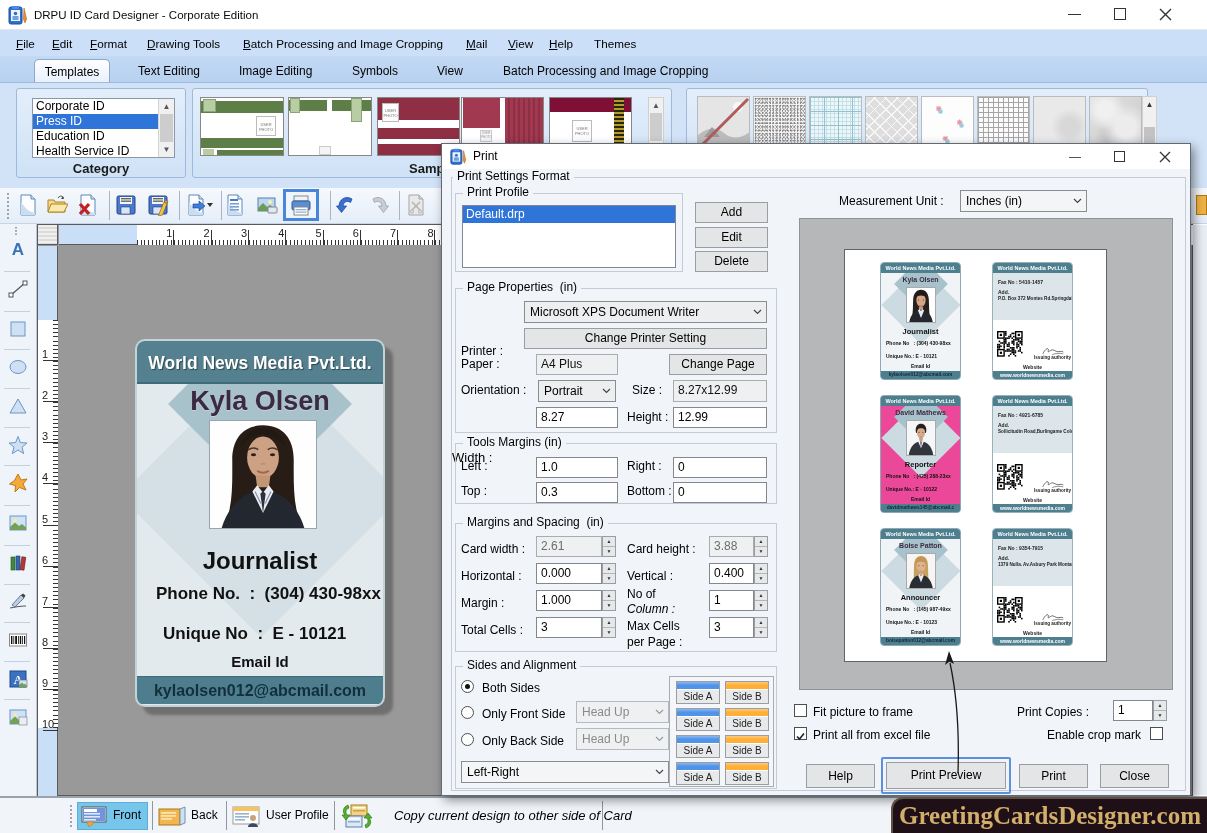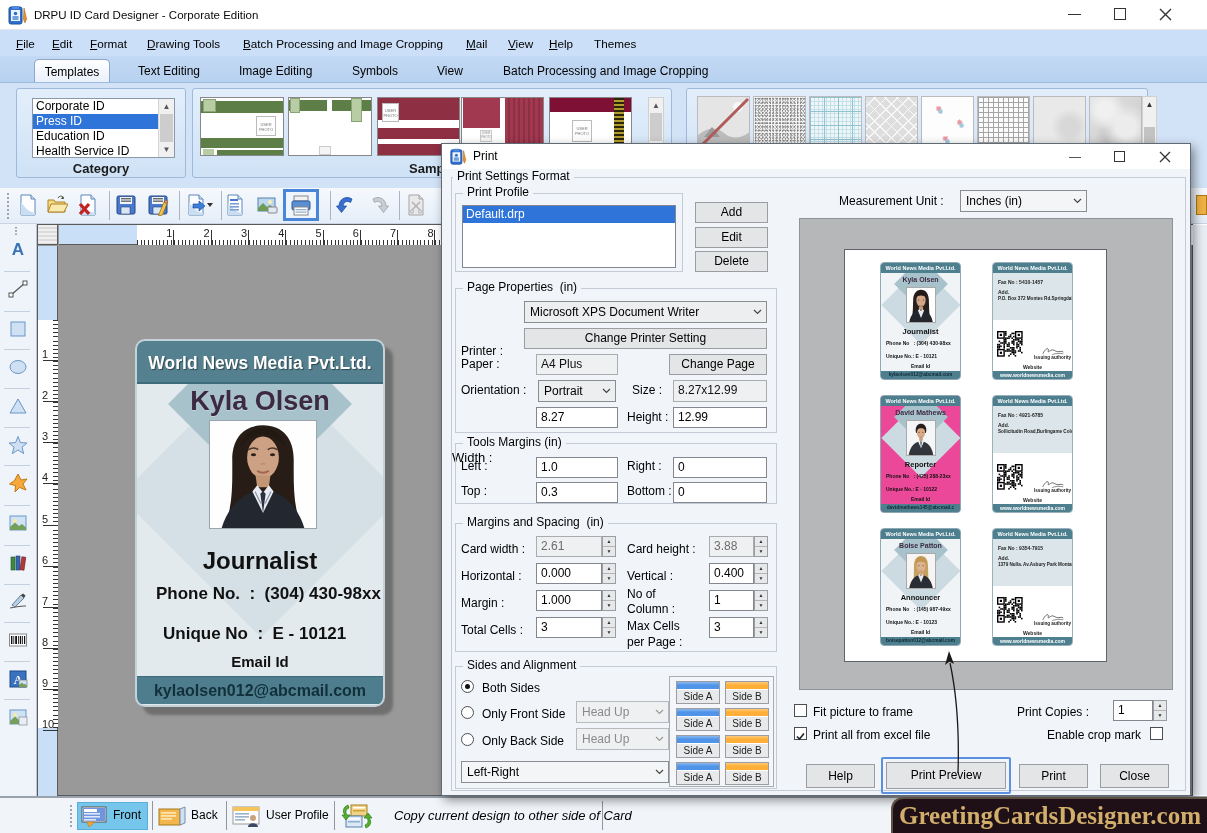--- a/index.html
+++ b/index.html
@@ -595,21 +595,21 @@
         <div>▲</div>
         <div>▼</div>
       </div>
 <div class="lbl" style="left:19px;top:452px;font-size:12px;">Margin :</div>
 <div class="inp" style="left:94px;top:446px;width:66px;height:21px;">1.000</div>
 <div class="spin" style="left:160px;top:446px;height:21px;">
         <div>▲</div>
         <div>▼</div>
       </div>
 <div class="lbl" style="left:185px;top:443px;font-size:12px;">No of</div>
-<div class="lbl" style="left:185px;top:458px;font-size:12px;">Column :</div>
+<div class="lbl" style="left:185px;top:458px;font-size:12px;font-style:italic;">Column :</div>
 <div class="inp" style="left:267px;top:446px;width:45px;height:21px;">1</div>
 <div class="spin" style="left:312px;top:446px;height:21px;">
         <div>▲</div>
         <div>▼</div>
       </div>
 <div class="lbl" style="left:19px;top:479px;font-size:12px;">Total Cells :</div>
 <div class="inp" style="left:94px;top:473px;width:66px;height:21px;">3</div>
 <div class="spin" style="left:160px;top:473px;height:21px;">
         <div>▲</div>
         <div>▼</div>

